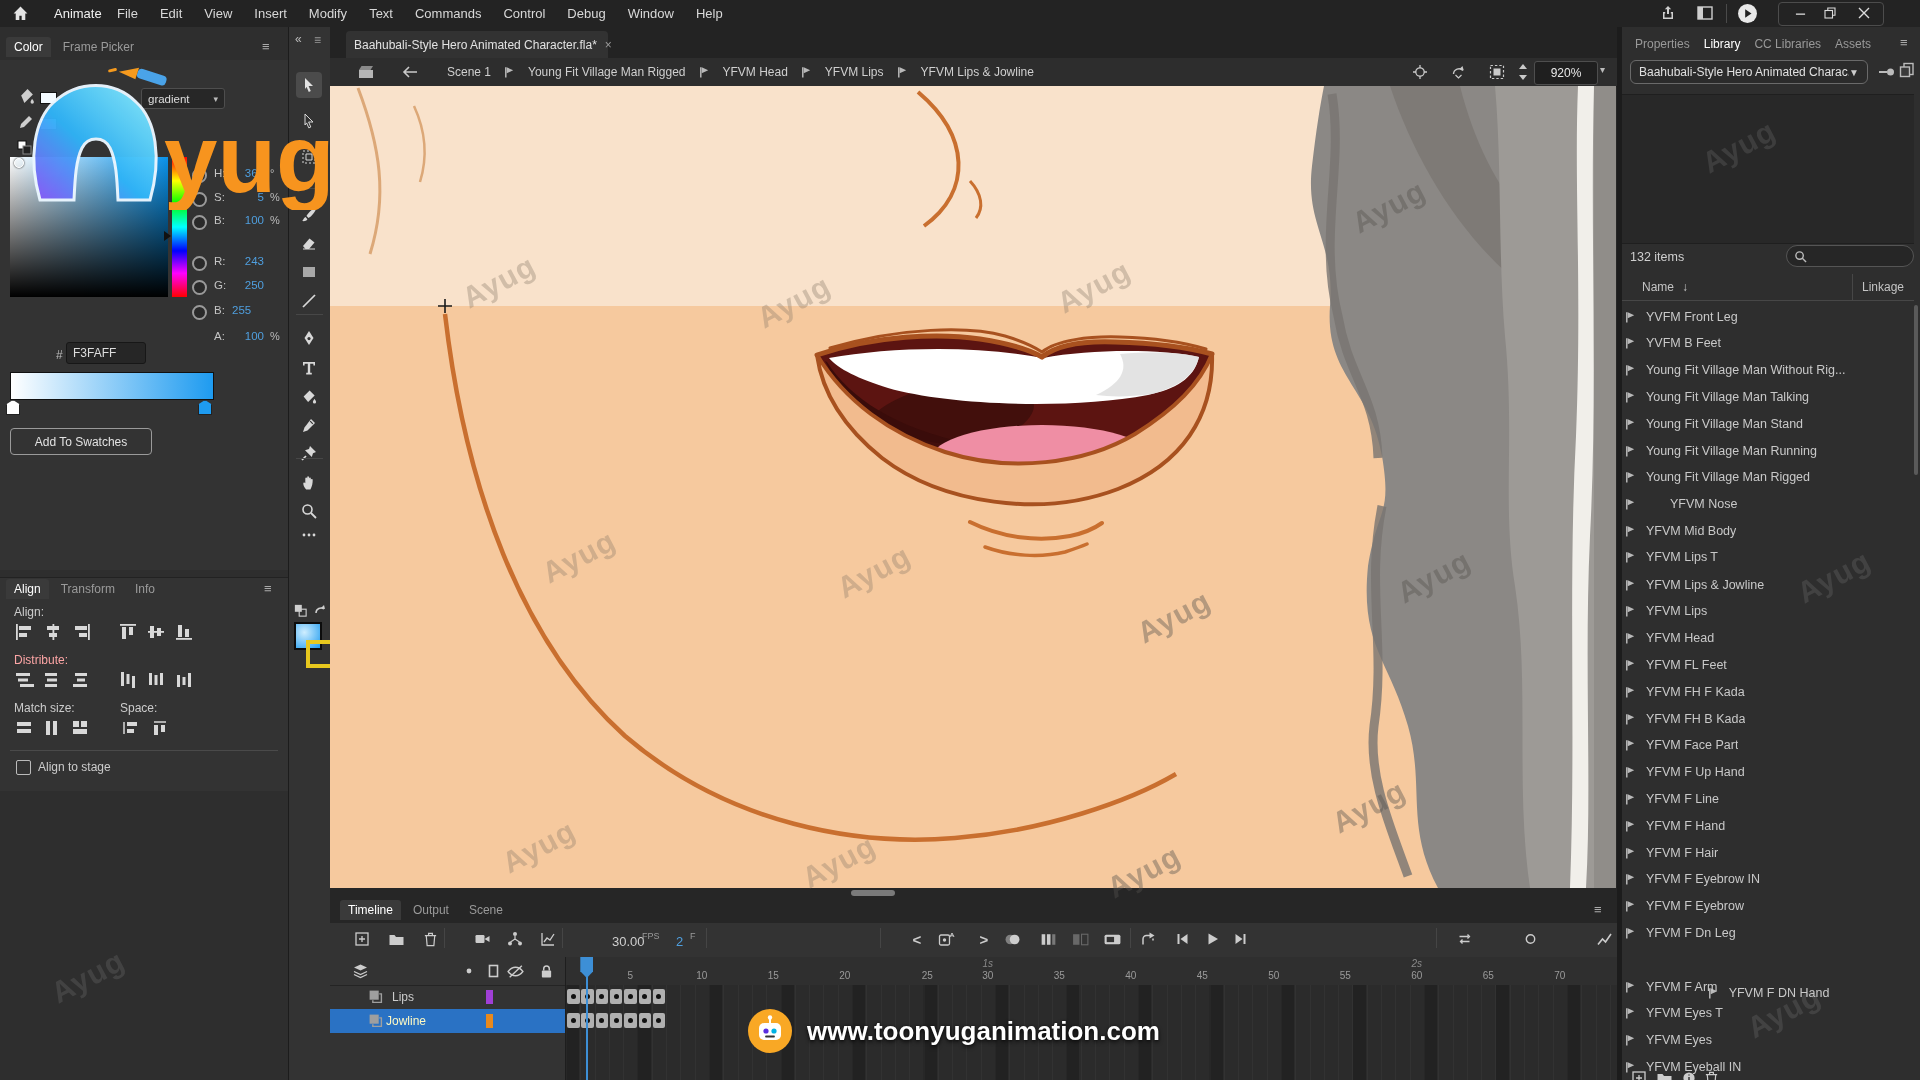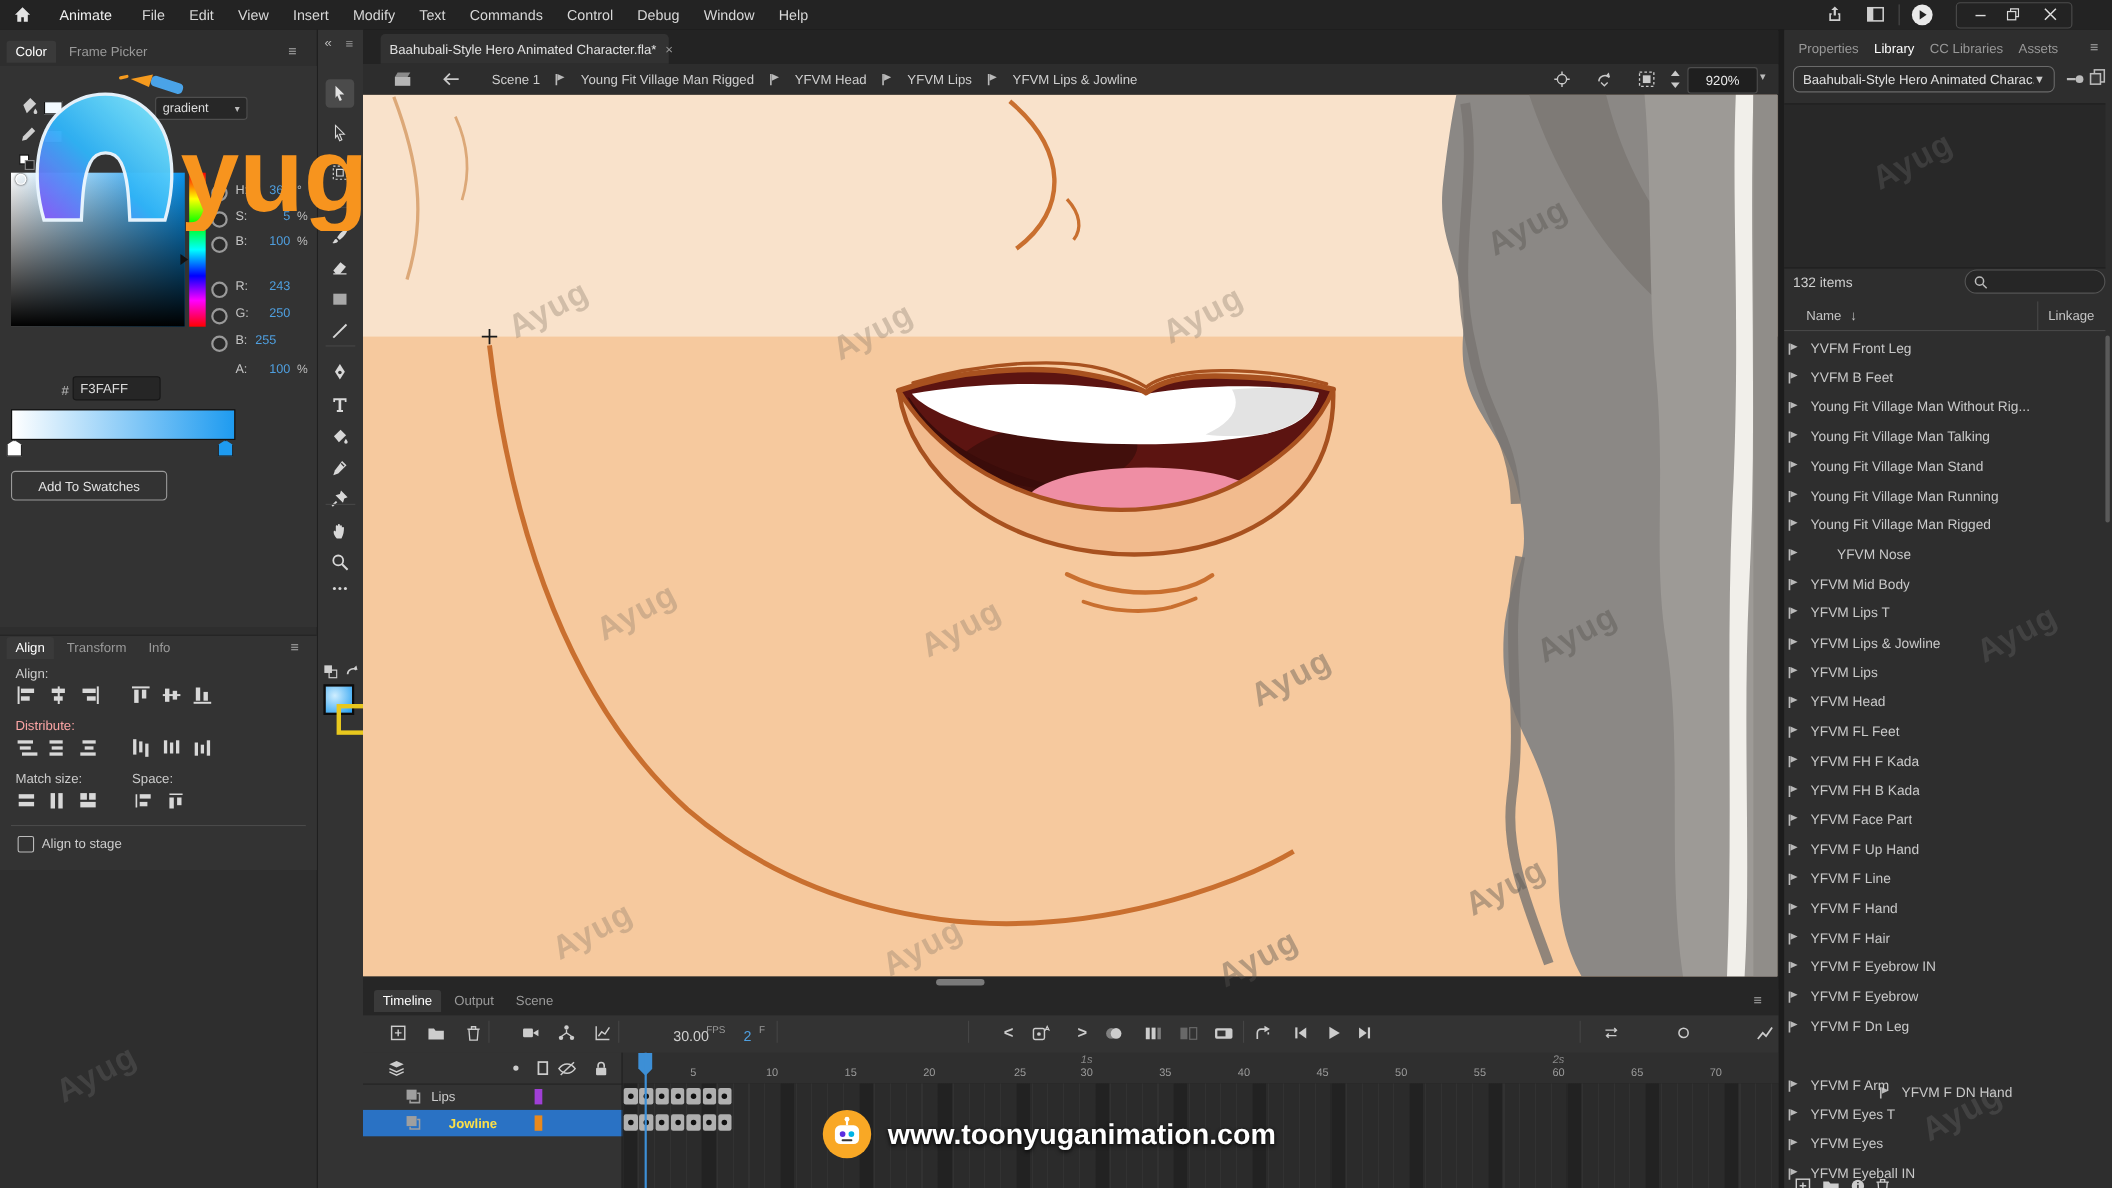--- a/index.html
+++ b/index.html
@@ -30,21 +30,21 @@
 
 <div id="app">
 
   <div class="menubar">
     <span class="ico a" style="left:12px;top:5px;width:17px;height:17px;">
       <svg width="17" height="17" viewBox="0 0 16 16">
           <path d="M8 1.5L1.5 8h2v6h3.4v-4h2.2v4h3.4V8h2z" fill="#e4e4e4"></path>
         </svg>
     </span>
     <span class="appname a" style="left:44px;top:6px;">Animate</span>
-    <div class="a" id="menus" style="left:118px;top:6px;display:flex;align-items:center;">
+    <div class="a" id="menus" style="left:106px;top:6px;display:flex;align-items:center;">
         <span class="menu-item">File</span>
         <span class="menu-item">Edit</span>
         <span class="menu-item">View</span>
         <span class="menu-item">Insert</span>
         <span class="menu-item">Modify</span>
         <span class="menu-item">Text</span>
         <span class="menu-item">Commands</span>
         <span class="menu-item">Control</span>
         <span class="menu-item">Debug</span>
         <span class="menu-item">Window</span>
@@ -772,21 +772,21 @@
       <span class="kf-cell" style="left:652.8px;top:989px;">
         <span class="kf-dot"></span>
       </span>
       <div class="a" style="left:330px;top:1009px;width:236px;height:24px;background:#2a72c4;">
         <span class="btn-ico" style="position:absolute;left:38px;top:4px;">
           <svg width="15" height="15" viewBox="0 0 14 14">
             <rect x="1.5" y="1.5" width="8.5" height="8.5" fill="#9f9f9f"></rect>
             <path d="M4.5 10.5V12.5h8V4.5h-2" fill="none" stroke="#9f9f9f" stroke-width="1.3"></path>
           </svg>
         </span>
-        <span style="position:absolute;left:78px;top:5px;font-size:12px;color:#fde047;font-weight:bold;">Jowline</span>
+        <span style="position:absolute;left:56px;top:5px;font-size:12px;color:#fef9c3;">Jowline</span>
         <span style="position:absolute;left:156px;top:5px;width:7px;height:14px;background:#e8891d;"></span>
       </div>
       <span class="kf-cell" style="left:567px;top:1013px;">
         <span class="kf-dot"></span>
       </span>
       <span class="kf-cell" style="left:581.3px;top:1013px;">
         <span class="kf-dot"></span>
       </span>
       <span class="kf-cell" style="left:595.6px;top:1013px;">
         <span class="kf-dot"></span>

